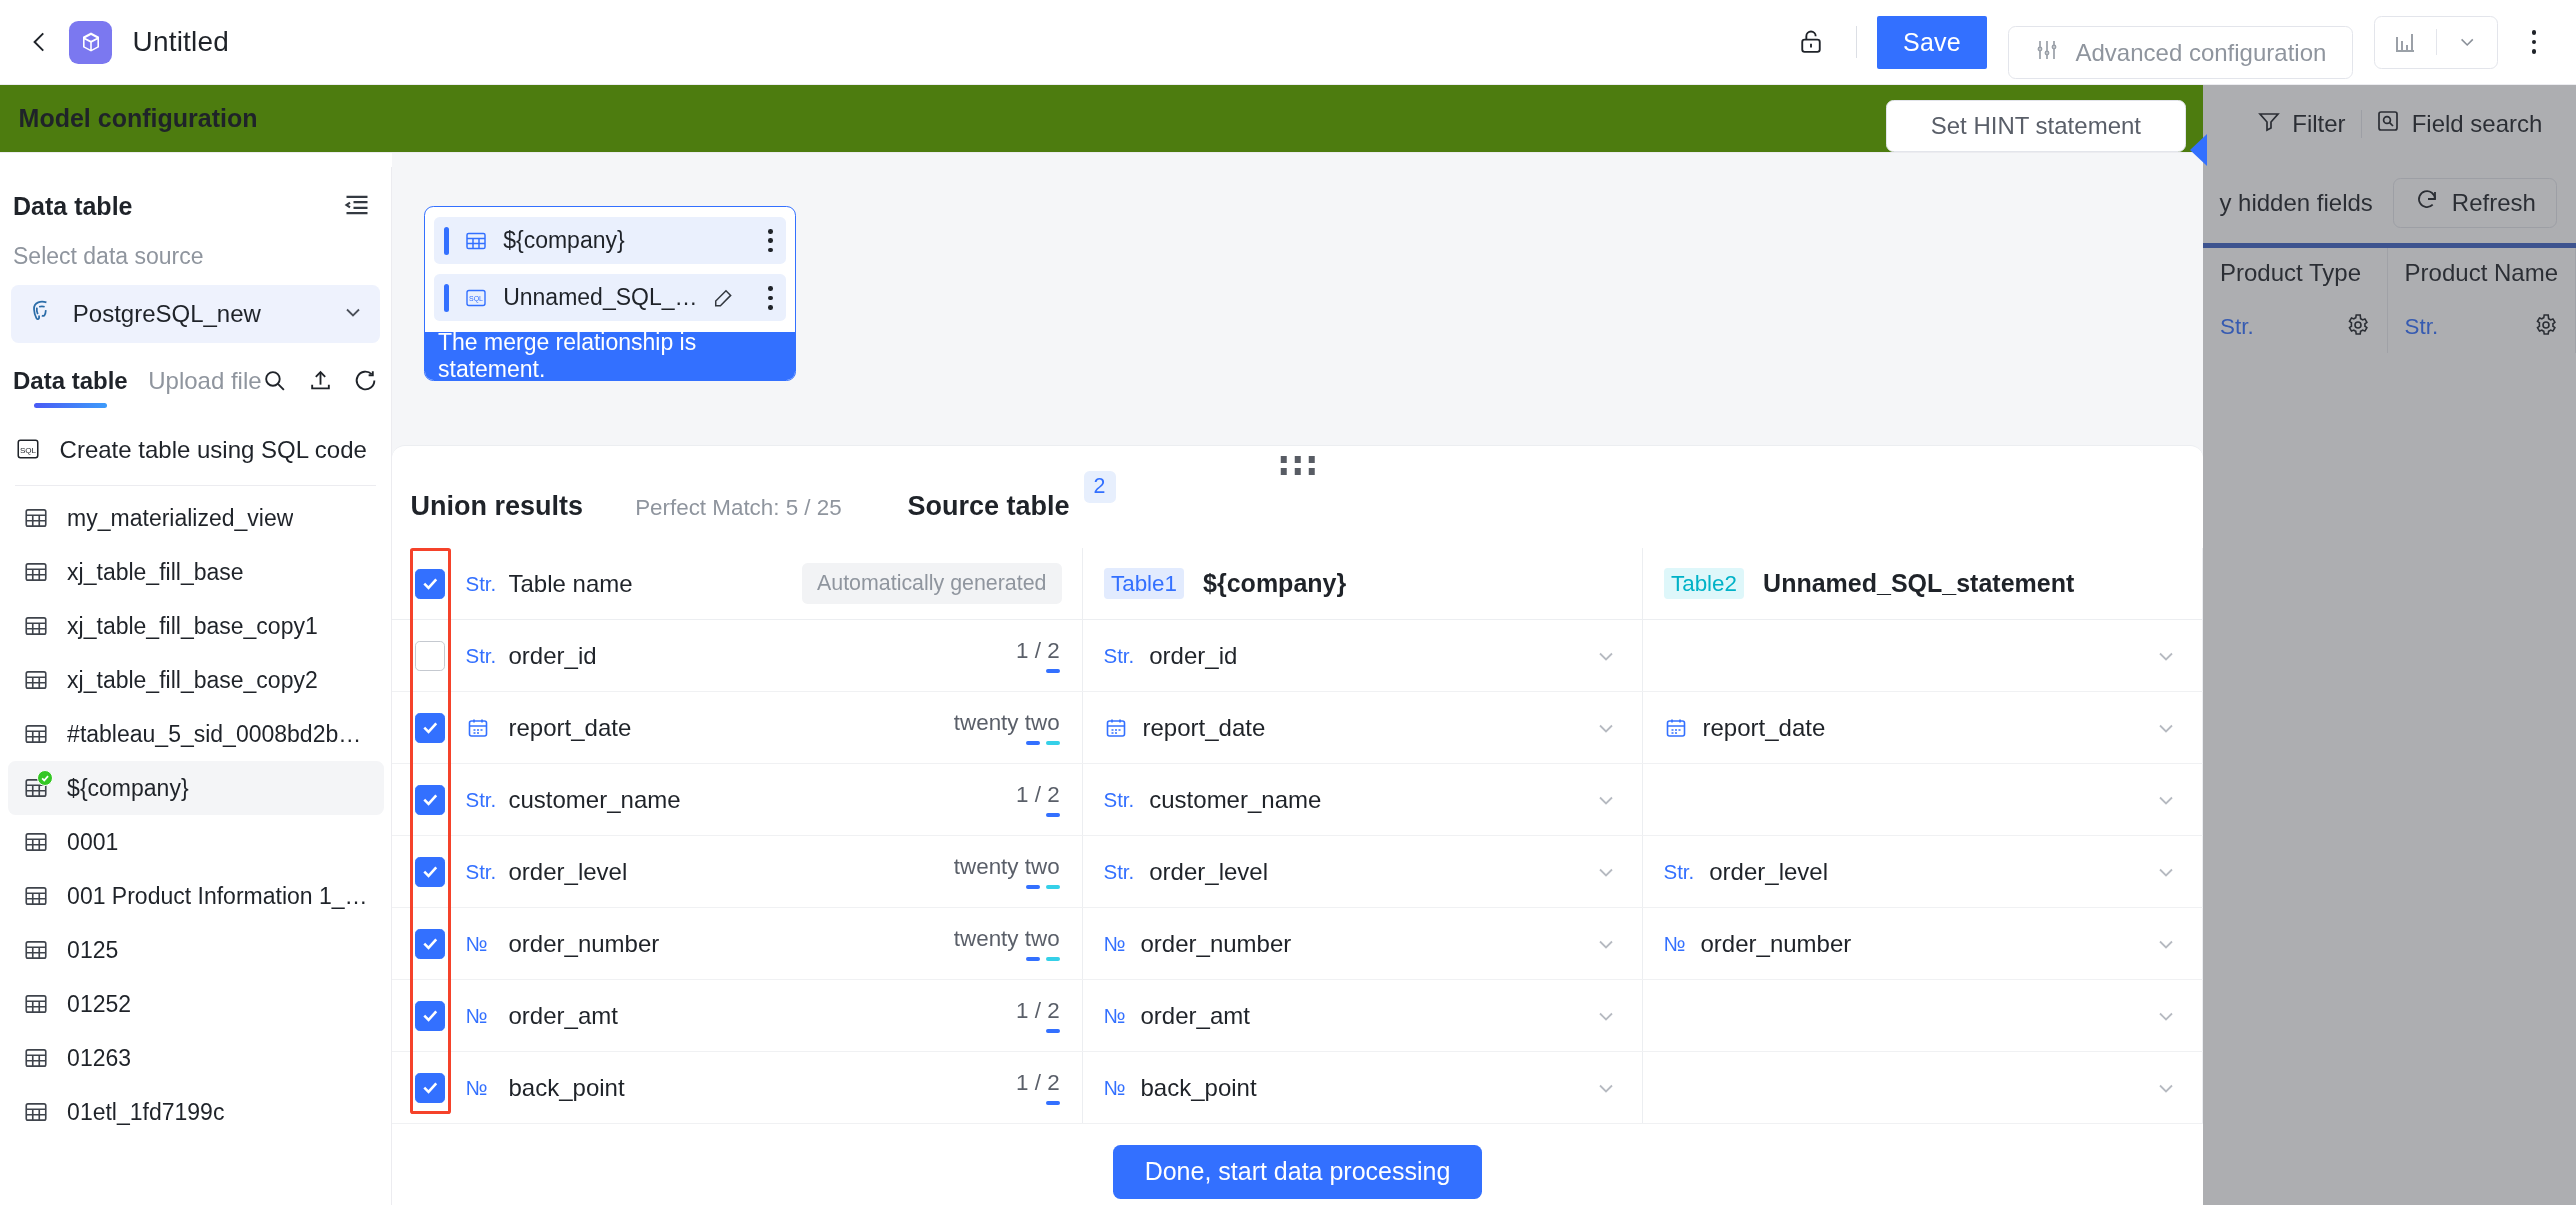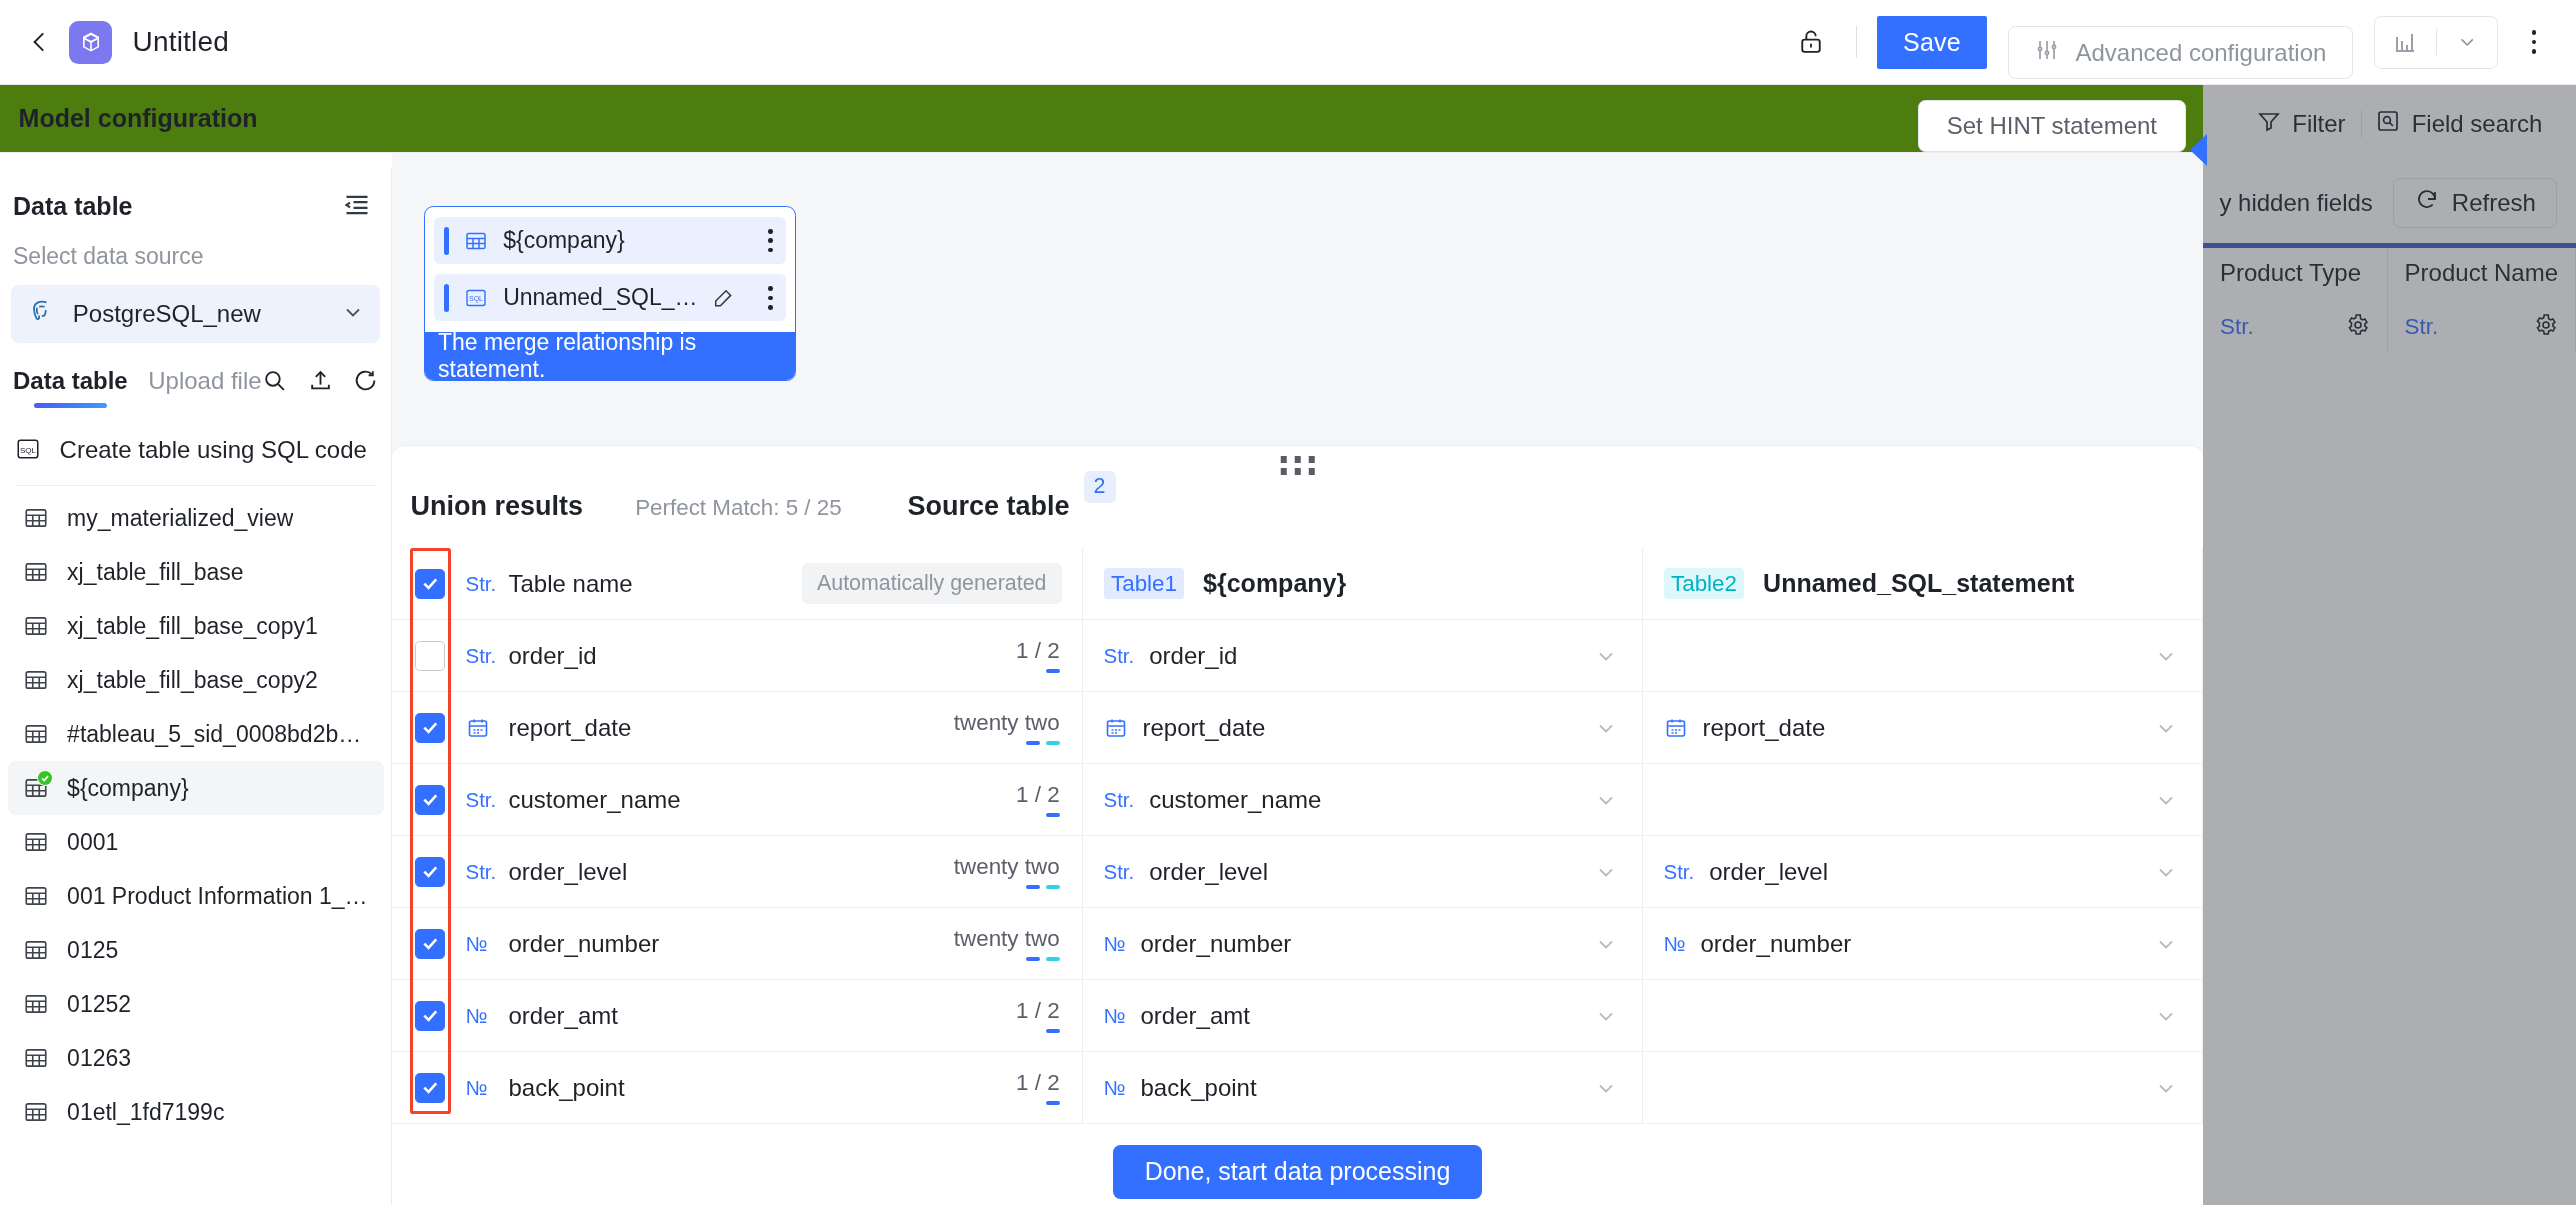--- a/index.html
+++ b/index.html
@@ -71,21 +71,21 @@
     position: absolute; left: 0; top: 85px; width: 2203px; height: 68px;
     background: #4d7c0f; border-bottom: 0.9px solid #ececf0;
     display: flex; align-items: center; z-index: 20;
   }
   .model-header .mh-title {
     margin-left: 18.6px; font-size: 25px; font-weight: 700; color: #1f2329;
   }
   .hint-btn {
     position: absolute; right: 17px; top: 15px;
     border: 0.9px solid #e3e5eb; border-radius: 7.5px; background: #fff;
-    height: 52px; padding: 0 28px; display: flex; align-items: center;
+    height: 52px; padding: 0 44px; display: flex; align-items: center;
     font-size: 24px; color: #5a5f69; cursor: pointer;
   }
 
   
   .rightpanel {
     position: absolute; left: 2203px; top: 85px; width: 373px; height: 1120px;
     background: #ffffff; overflow: hidden;
   }
   .rp-toolbar {
     height: 78px; display: flex; align-items: center; justify-content: flex-end;

